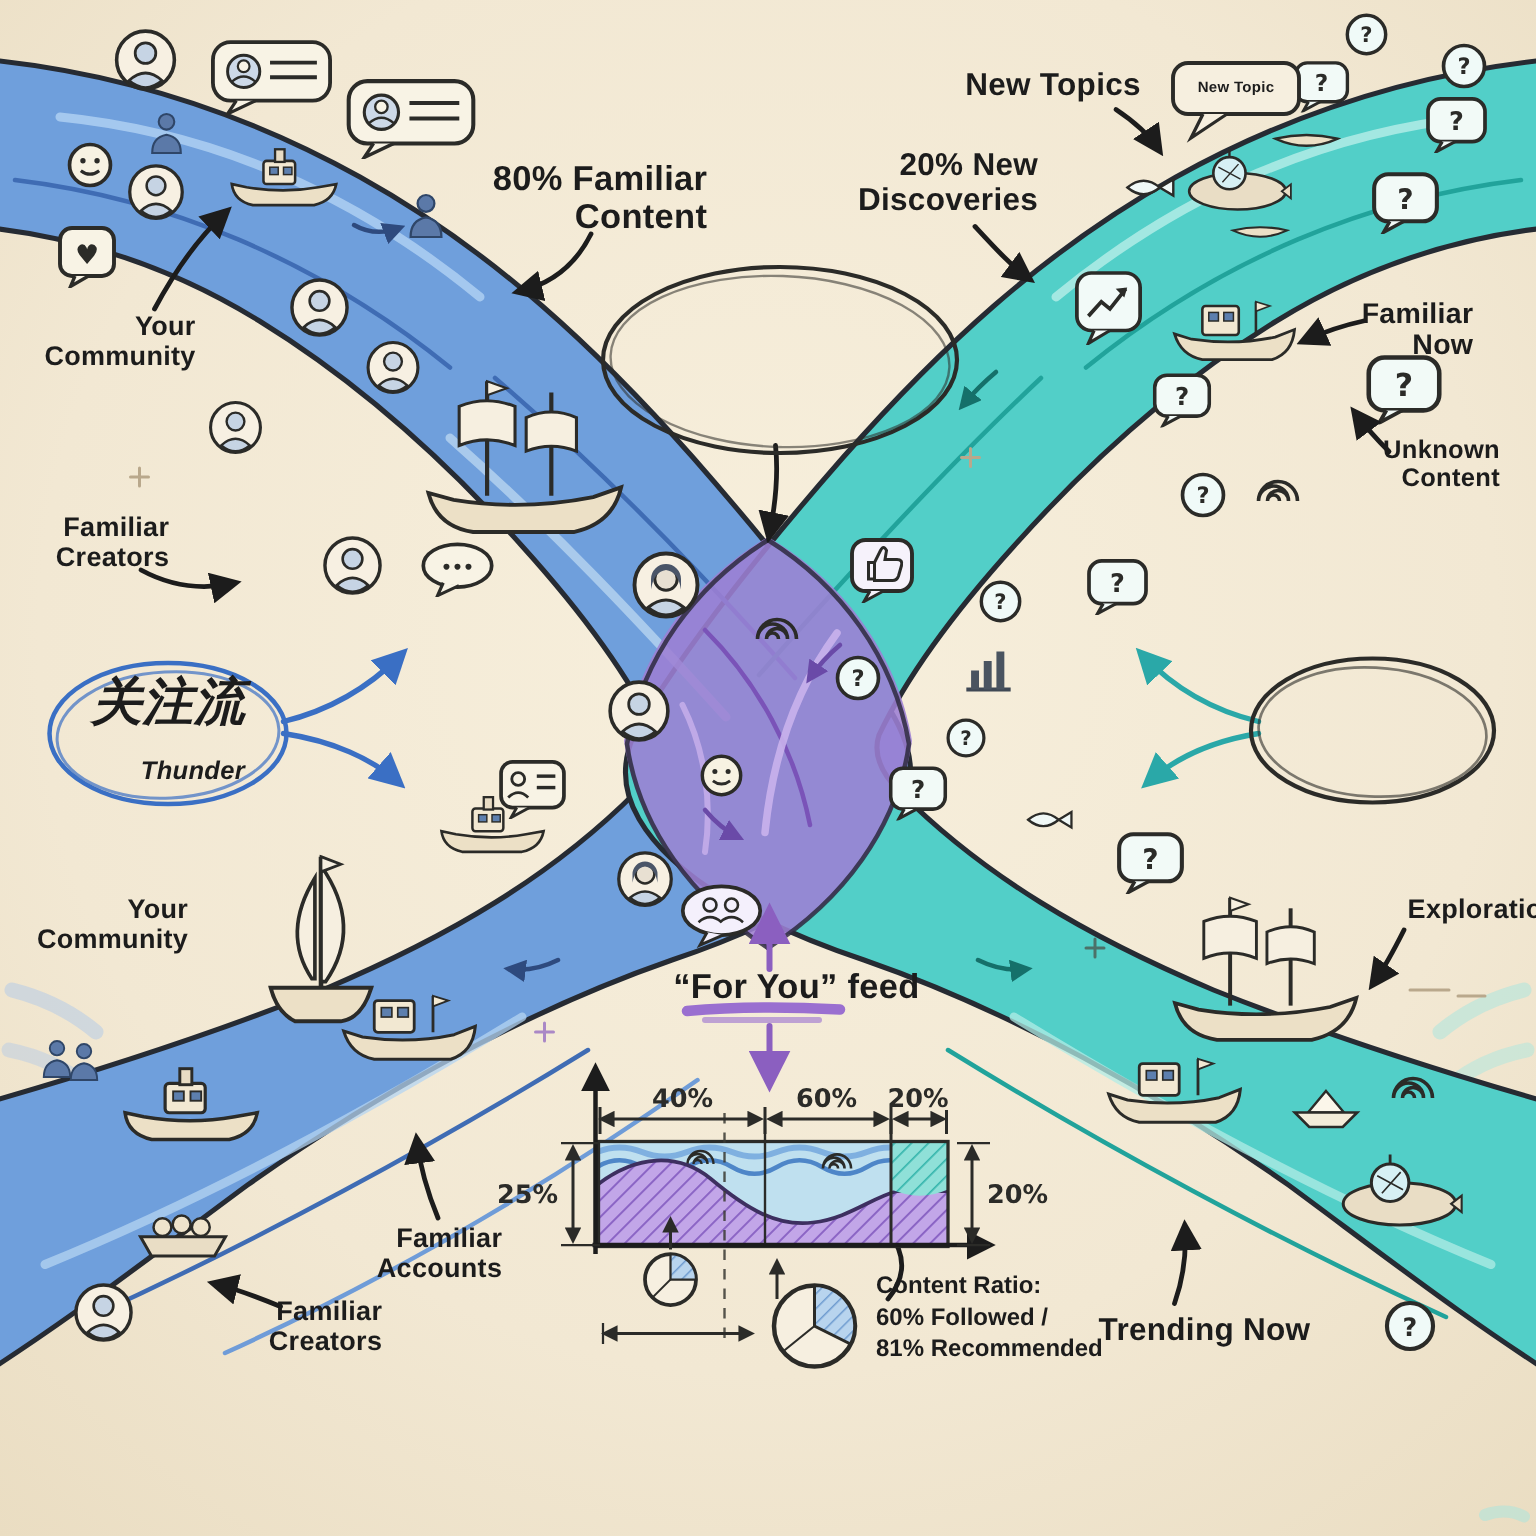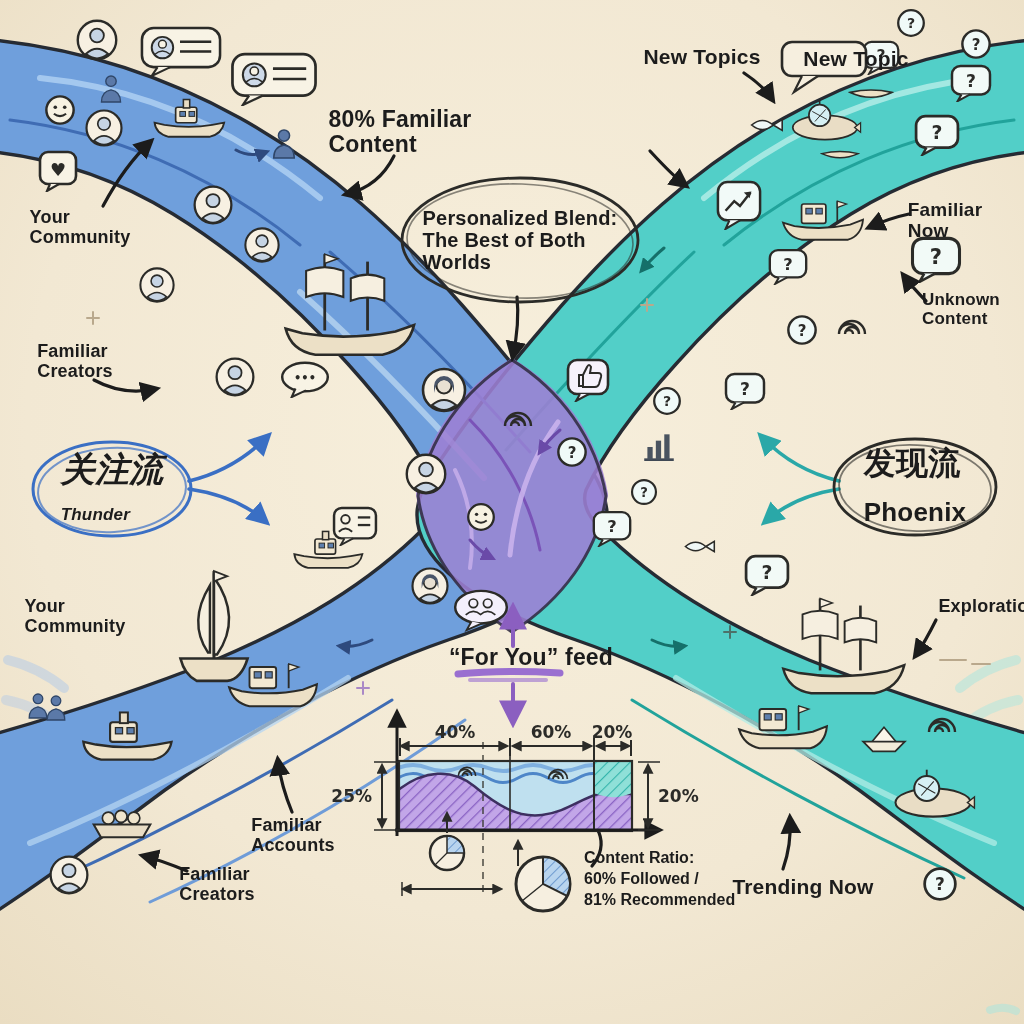--- a/index.html
+++ b/index.html
@@ -1,21 +1,21 @@
 <!DOCTYPE html>
 <html><head>
 <meta charset="utf-8">
 <style>
   html,body{margin:0;padding:0;}
   body{font-family:"Liberation Sans",sans-serif;}
   .canvas{position:relative;width:1024px;height:1024px;overflow:hidden;
     background:radial-gradient(circle at 50% 42%, #f7efdc 0%, #f2e8d3 62%, #eaddc2 100%);}
   .scene{position:absolute;left:0;top:0;}
   .scene text{font-family:"DejaVu Sans",sans-serif;font-weight:bold;fill:#2b2b28;}
-  .lbl{position:absolute;transform:translate(-50%,-50%);text-align:left;font-weight:bold;
+  .lbl{position:absolute;transform:translate(-50%,-50%);text-align:right;font-weight:bold;
     color:#1c1c1c;white-space:pre-line;line-height:1.1;letter-spacing:.2px;}
   .lbl .cjk{display:block;}
   .lbl .en{display:block;}
   .ratio{position:absolute;text-align:left;transform:none;white-space:pre-line;font-weight:bold;
     color:#1c1c1c;line-height:1.3;}
   .banner{position:absolute;left:22px;top:935px;width:974px;height:58px;border:3px solid #2b2b28;
     background:#f4ecda;display:flex;align-items:center;justify-content:center;
     box-shadow:0 0 0 1px rgba(43,43,40,.25) inset;}
   .banner .t{font-weight:bold;font-size:29px;color:#1d1d1a;letter-spacing:.5px;white-space:nowrap;}
 </style>
@@ -445,39 +445,34 @@
 <div class="lbl" style="left:75px;top:362px;font-size:18px;">Familiar
 Creators</div>
 <div class="lbl" style="left:75px;top:617px;font-size:18px;">Your
 Community</div>
 <div class="lbl" style="left:293px;top:836px;font-size:18px;">Familiar
 Accounts</div>
 <div class="lbl" style="left:217px;top:885px;font-size:18px;">Familiar
 Creators</div>
 
 <div class="lbl" style="left:702px;top:57px;font-size:21px;">New Topics</div>
-<div class="lbl" style="left:824px;top:59px;font-size:21px;margin-left:32px;">New Topic</div>
+<div class="lbl" style="left:824px;top:59px;font-size:10px;">New Topic</div>
+<div class="lbl" style="left:632px;top:122px;font-size:21px;">20% New
+Discoveries</div>
 <div class="lbl" style="left:945px;top:221px;font-size:19px;">Familiar
 Now</div>
 <div class="lbl" style="left:961px;top:310px;font-size:17px;">Unknown
 Content</div>
 <div class="lbl" style="left:989px;top:607px;font-size:18px;">Exploration</div>
 <div class="lbl" style="left:803px;top:887px;font-size:21px;">Trending Now</div>
 
-<div class="lbl" style="left:520px;top:240px;font-size:20px;">Personalized Blend:
-The Best of Both
-Worlds</div>
 <div class="lbl" style="left:531px;top:658px;font-size:23px;">“For You” feed</div>
 
 <div class="lbl" style="left:112px;top:487px;font-style:italic;">
   <span class="cjk" style="font-size:34px;">关注流</span>
   <span class="en" style="font-size:17px;">Thunder</span>
 </div>
-<div class="lbl" style="left:915px;top:486px;">
-  <span class="cjk" style="font-size:32px;">发现流</span>
-  <span class="en" style="font-size:26px;">Phoenix</span>
-</div>
 
 <div class="ratio" style="left:584px;top:848px;font-size:16px;">Content Ratio:
 60% Followed /
 81% Recommended</div>
 
 </div>
 
 </body></html>

